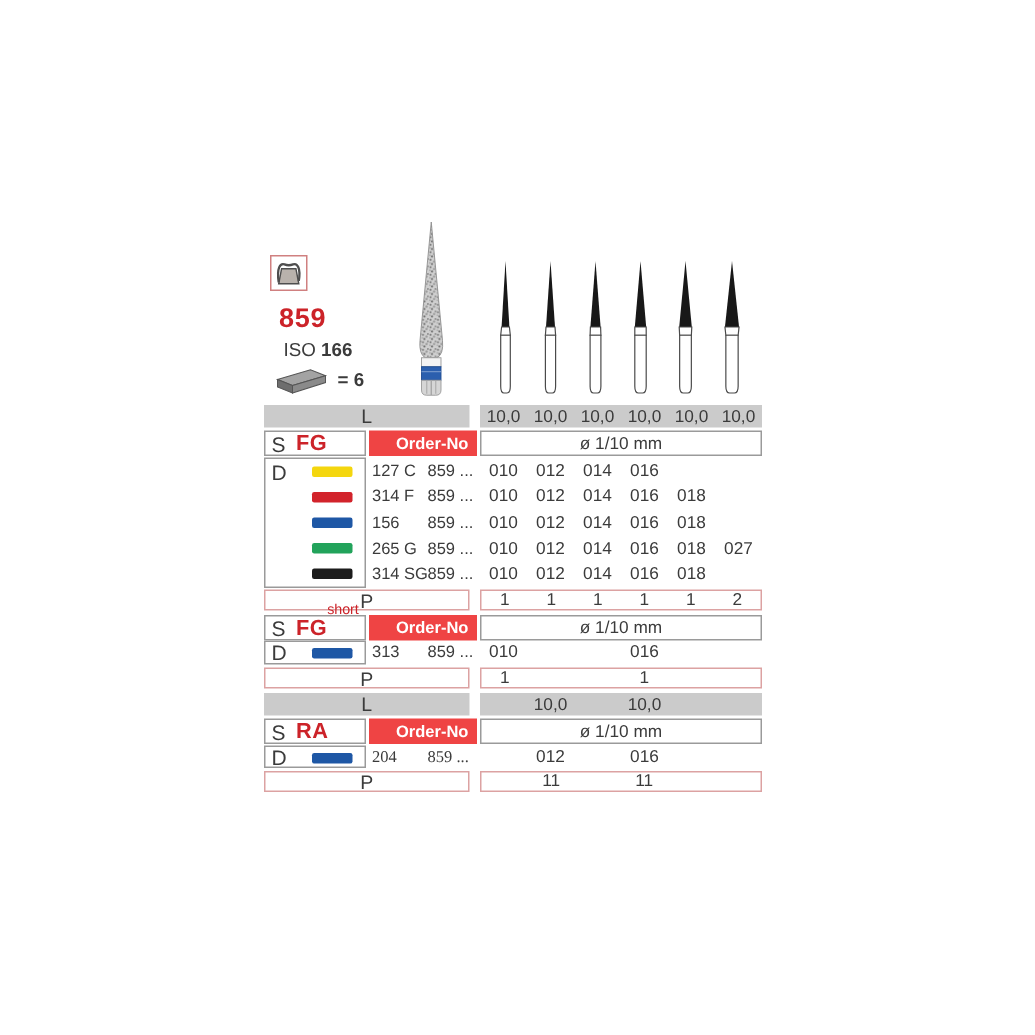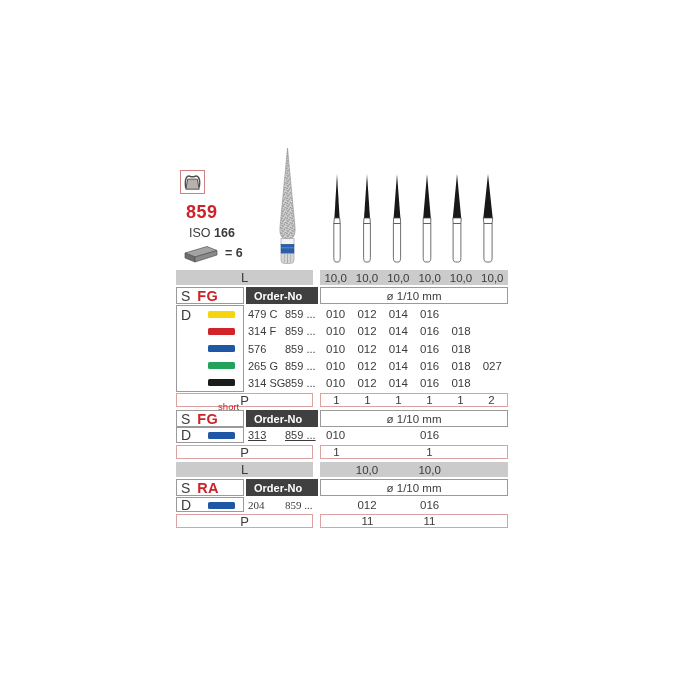--- a/index.html
+++ b/index.html
@@ -1,21 +1,21 @@
 <!DOCTYPE html>
 <html><head>
 <meta charset="utf-8">
 <style>
   html,body{margin:0;padding:0;background:#fff;}
   .stage{position:relative;width:606px;height:690px;background:#ffffff;
          font-family:"Liberation Sans",sans-serif;color:#3b3b3b;overflow:hidden;}
   .abs{position:absolute;box-sizing:border-box;}
   .graybar{background:#cbcbcb;display:flex;align-items:center;justify-content:center;}
-  .redbox{background:#404040;color:#ffffff;font-weight:bold;display:flex;align-items:center;
-          padding-left:8px;font-size:11px;}
+  .redbox{background:#ef4444;color:#ffffff;font-weight:bold;display:flex;align-items:center;
+          padding-left:18px;font-size:11px;}
   .outbox{border:1px solid #9a9a9a;background:#fff;display:flex;align-items:center;}
   .pinkbox{border:1px solid #dca2a2;background:#fff;display:flex;align-items:center;justify-content:center;}
   .rowlabel{font-size:13px;}
   .cells{display:flex;align-items:center;}
   .cells .cell{flex:1;text-align:center;font-size:11.5px;white-space:nowrap;}
   .s-letter{font-size:14px;padding-left:4px;}
   .s-type{font-size:14.5px;font-weight:bold;color:#cc2329;margin-left:7px;letter-spacing:0.3px;}
   .s-sub{font-size:9.5px;color:#cc2329;align-self:flex-end;margin-bottom:14px;}
   .d-letter{font-size:14px;padding-left:4px;}
   .band{height:7px;border-radius:1.5px;}
@@ -142,29 +142,29 @@
     <div style="position:absolute;left:31px;top:0;width:27px;height:100%;display:flex;flex-direction:column;justify-content:space-around;">
       <div class="band" style="background: rgb(244, 214, 14);"></div>
       <div class="band" style="background: rgb(210, 35, 43);"></div>
       <div class="band" style="background: rgb(30, 87, 165);"></div>
       <div class="band" style="background: rgb(34, 163, 91);"></div>
       <div class="band" style="background: rgb(28, 28, 28);"></div>
     </div>
   </div>
   <div class="abs" style="left:248px;top:305px;width:72px;height:87px;display:flex;flex-direction:column;">
     <div class="orow">
-        <span class="code">479 C</span>
+        <span class="code">127 C</span>
         <span>859 ...</span>
       </div>
     <div class="orow">
         <span class="code">314 F</span>
         <span>859 ...</span>
       </div>
     <div class="orow">
-        <span class="code">576</span>
+        <span class="code">156</span>
         <span>859 ...</span>
       </div>
     <div class="orow">
         <span class="code">265 G</span>
         <span>859 ...</span>
       </div>
     <div class="orow">
         <span class="code">314 SG</span>
         <span>859 ...</span>
       </div>
@@ -233,21 +233,21 @@
     </div>
   <div class="abs redbox" style="left:246px;top:410px;width:72px;height:17px;">Order-No</div>
   <div class="abs outbox" style="left:320px;top:410px;width:188px;height:17px;">
       <span class="dia">ø 1/10 mm</span>
     </div>
 
   <div class="abs outbox" style="left:176px;top:427px;width:68px;height:16px;">
       <span class="d-letter">D</span>
       <div class="band" style="position: absolute; left: 31px; top: 4px; width: 27px; background: rgb(30, 87, 165);"></div>
     </div>
-  <div class="abs orow" style="left:248px;top:427px;width:72px;height:16px;display:flex;text-decoration:underline;">
+  <div class="abs orow" style="left:248px;top:427px;width:72px;height:16px;display:flex;">
       <span class="code">313</span>
       <span>859 ...</span>
     </div>
   <div class="abs cells" style="left:320px;top:427px;width:188px;height:16px;">
       <span class="cell">010</span>
       <span class="cell"></span>
       <span class="cell"></span>
       <span class="cell">016</span>
       <span class="cell"></span>
       <span class="cell"></span>

